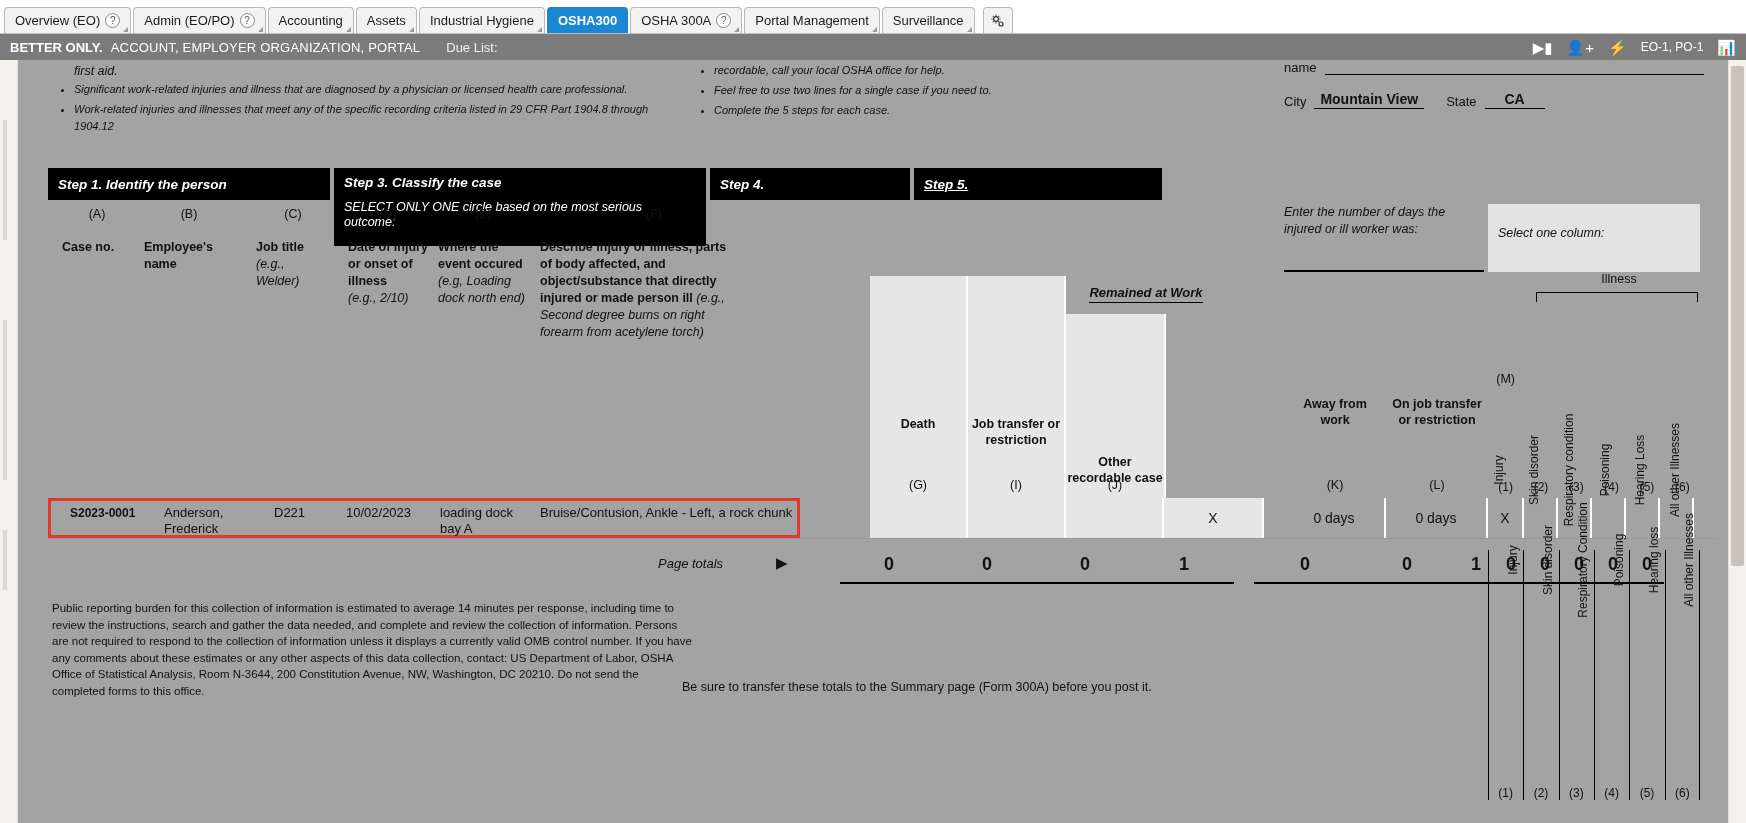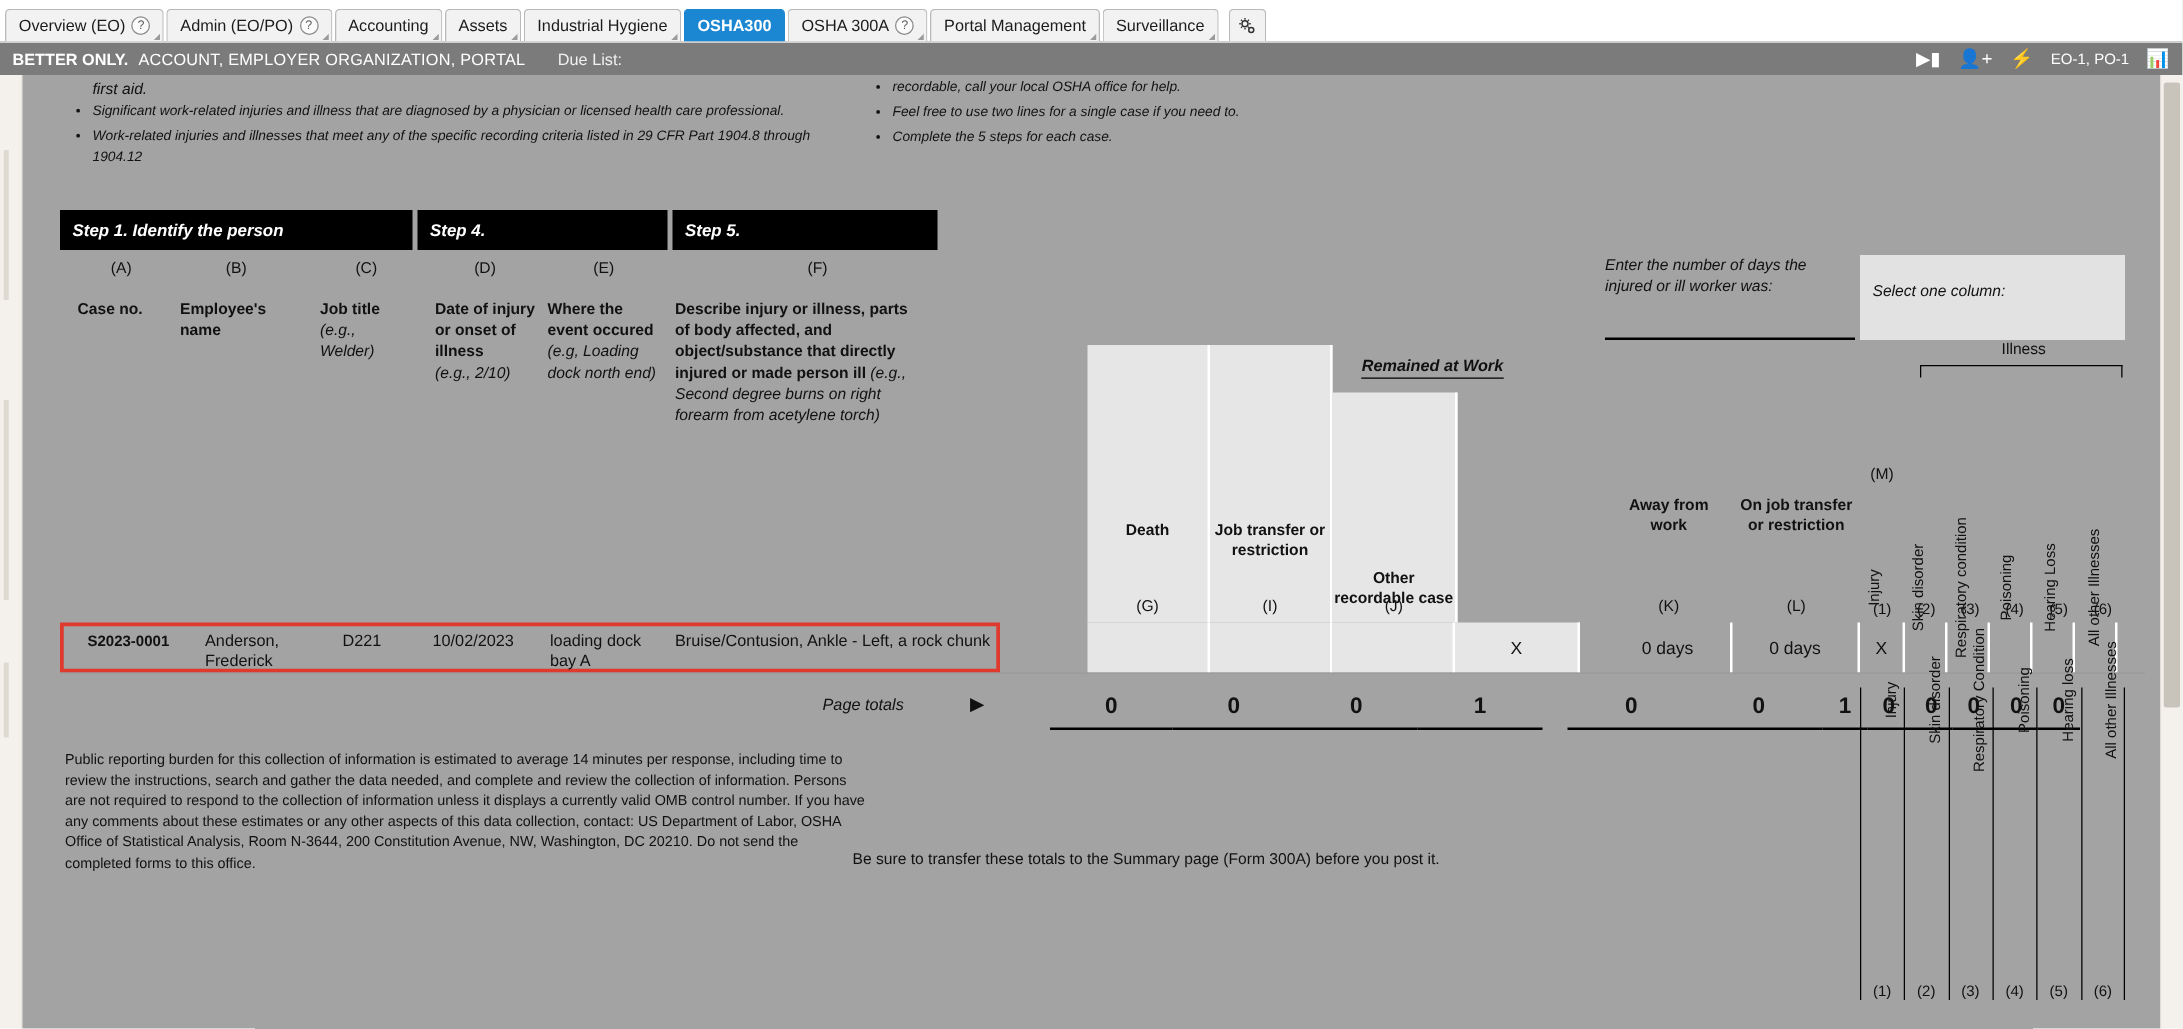--- a/index.html
+++ b/index.html
@@ -161,21 +161,21 @@
     font-size: 13.5px; display: flex; align-items: center; padding-left: 10px;
   }
   .step1 { width: 282px; }
   .step2 { width: 470px; }
   .step3 {
     width: 372px; height: 78px; align-items: flex-start; flex-direction: column;
     justify-content: flex-start; padding-top: 7px; padding-right: 10px;
   }
   .step3 .sub { font-weight: normal; font-style: italic; font-size: 12.5px; margin-top: 10px; line-height: 15px; }
   .step4 { width: 200px; }
-  .step5 { width: 212px; }
+  .step5 { width: 248px; text-decoration: underline; }
 
   
   .step4desc {
     position: absolute; left: 1266px; top: 144px; width: 200px; height: 68px;
     font-style: italic; font-size: 12.5px; line-height: 17px;
     border-bottom: 2px solid #000;
   }
   .step5desc {
     position: absolute; left: 1470px; top: 144px; width: 212px; height: 68px;
     background: #e2e2e2; font-style: italic; font-size: 12.5px;
@@ -371,24 +371,40 @@
           </ul>
         </div>
         <div class="notes-mid">
           <ul>
             <li>recordable, call your local OSHA office for help.</li>
             <li>Feel free to use two lines for a single case if you need to.</li>
             <li>Complete the 5 steps for each case.</li>
           </ul>
         </div>
 
+        <div class="estab">
+          <div class="estab-row">
+            <span class="estab-lbl">name</span>
+            <span class="estab-blank"></span>
+          </div>
+          <div class="estab-row">
+            <span class="estab-lbl">City</span>
+            <span class="estab-val">Mountain View</span>
+            <span class="estab-lbl" style="margin-left:14px;">State</span>
+            <span class="estab-val">CA</span>
+          </div>
+        </div>
       </div>
 
       <div class="steps">
         <div class="stepbox step1">Step 1. Identify the person</div>
+        <div class="stepbox step3">
+          <span>Step 3. Classify the case</span>
+          <span class="sub">SELECT ONLY ONE circle based on the most serious outcome:</span>
+        </div>
         <div class="stepbox step4">Step 4.</div>
         <div class="stepbox step5">Step 5.</div>
       </div>
 
       <div class="step4desc">Enter the number of days the injured or ill worker was:</div>
       <div class="step5desc">Select one column:</div>
 
       <div class="colhead">
         <div class="colh" style="left:14px; top:0; width:70px;">
           <span class="ltr">(A)</span>

